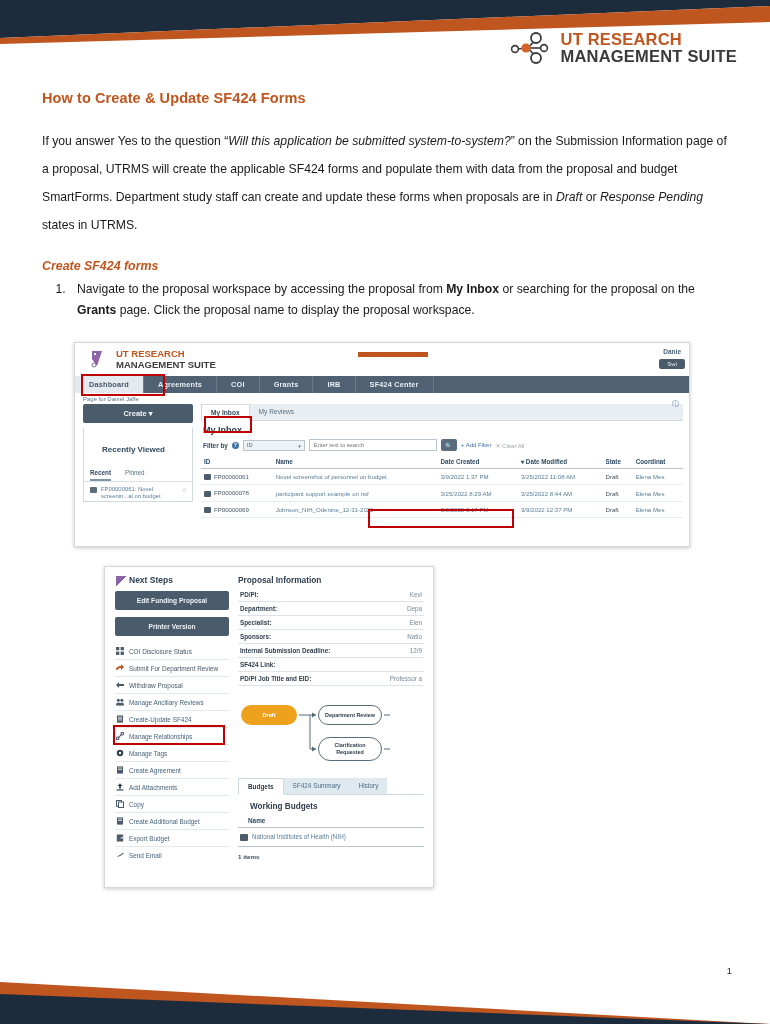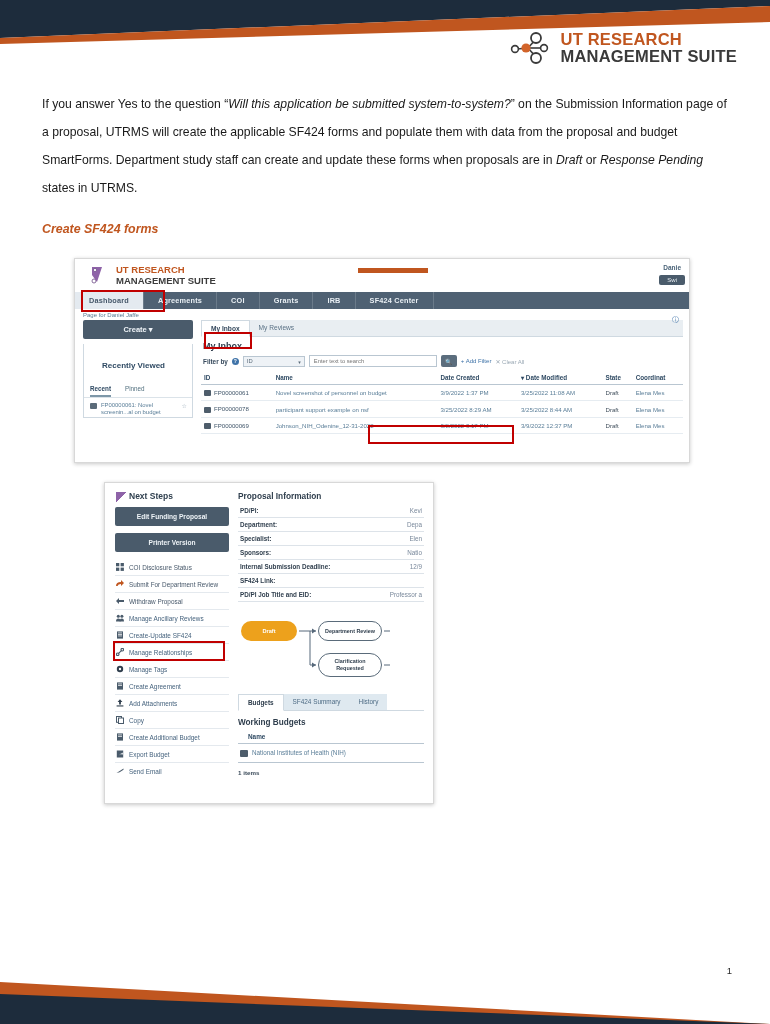--- a/index.html
+++ b/index.html
@@ -153,21 +153,21 @@
   .flow-node { position:absolute; border:1px solid #5a6b7a; border-radius:13px; background:#fff;
                font-size:5.4px; font-weight:bold; color:#2f3e4d; text-align:center;
                display:flex; align-items:center; justify-content:center; padding:2px 4px; line-height:7px; }
   .flow-dr { left:80px; top:12px; width:64px; height:20px; }
   .flow-cr { left:80px; top:44px; width:64px; height:24px; }
 
   .ws-tabs { display:flex; margin-top:9px; border-bottom:1px solid #cfd9e1; }
   .ws-tabs .wt { font-size:6.4px; color:#4e6c85; padding:4px 9px; background:#dfe9f0; }
   .ws-tabs .wt.on { background:#fff; color:#2f3e4d; font-weight:bold;
                     border:1px solid #cfd9e1; border-bottom:1px solid #fff; margin-bottom:-1px; }
-  .ws-wb { font-size:8.2px; font-weight:bold; color:#2f3e4d; margin:7px 0 4px 0; }
+  .ws-wb { font-size:8.2px; font-weight:bold; color:#2f3e4d; margin:7px 0 4px 12px; }
   .ws-bt { width:100%; border-collapse:collapse; }
   .ws-bt th { font-size:6.4px; color:#2f4a63; text-align:left; padding:2px 0 3px 10px;
               border-bottom:1px solid #b9c6d1; font-weight:bold; }
   .ws-bt td { font-size:6.3px; color:#5a7e98; padding:5px 0 5px 2px; border-bottom:1px solid #b9c6d1; }
   .ws-bt td .fico { display:inline-block; width:8px; height:7px; background:#4e5d6b;
                     border-radius:1px; margin-right:4px; vertical-align:middle; }
   .ws-count { font-size:6.2px; font-weight:bold; color:#3b4b5a; padding-top:6px; }
 
   
   #page-number { position:absolute; right:38px; bottom:48px; font-size:9.5px; color:#2a2a2a; }
@@ -199,25 +199,29 @@
     </svg>
   </span>
   <span class="wordmark">
     <div class="wm1">UT RESEARCH</div>
     <div class="wm2">MANAGEMENT SUITE</div>
   </span>
 </div>
 
 <div id="doc">
 
+  <h1 id="page-title">How to Create &amp; Update SF424 Forms</h1>
 
   <p class="body-par"><span>If you answer Yes to the question “</span><i>Will this application be submitted system-to-system?</i><span>” on the Submission Information page of a proposal, UTRMS will create the applicable SF424 forms and populate them with data from the proposal and budget SmartForms. Department study staff can create and update these forms when proposals are in </span><i>Draft</i><span> or </span><i>Response Pending</i><span> states in UTRMS.</span></p>
 
   <h2 class="sub-head">Create SF424 forms</h2>
 
+  <ol class="steps">
+    <li><span>Navigate to the proposal workspace by accessing the proposal from </span><b>My Inbox</b><span> or searching for the proposal on the </span><b>Grants</b><span> page. Click the proposal name to display the proposal workspace.</span></li>
+  </ol>
 
   <div class="figure" id="figure-dashboard">
 
     <div class="ss-top">
       <div class="ss-logo">
         <span class="vmark">
           <svg viewBox="0 0 20 20" width="20" height="20" xmlns="http://www.w3.org/2000/svg">
             <polygon points="1,1 11,1 6,16 1,9" fill="#8e63a8"></polygon>
             <circle cx="4" cy="4" r="1.6" fill="#fff" stroke="#6c4a85" stroke-width=".7"></circle>
             <circle cx="3" cy="15" r="2" fill="#fff" stroke="#6c4a85" stroke-width=".8"></circle>

